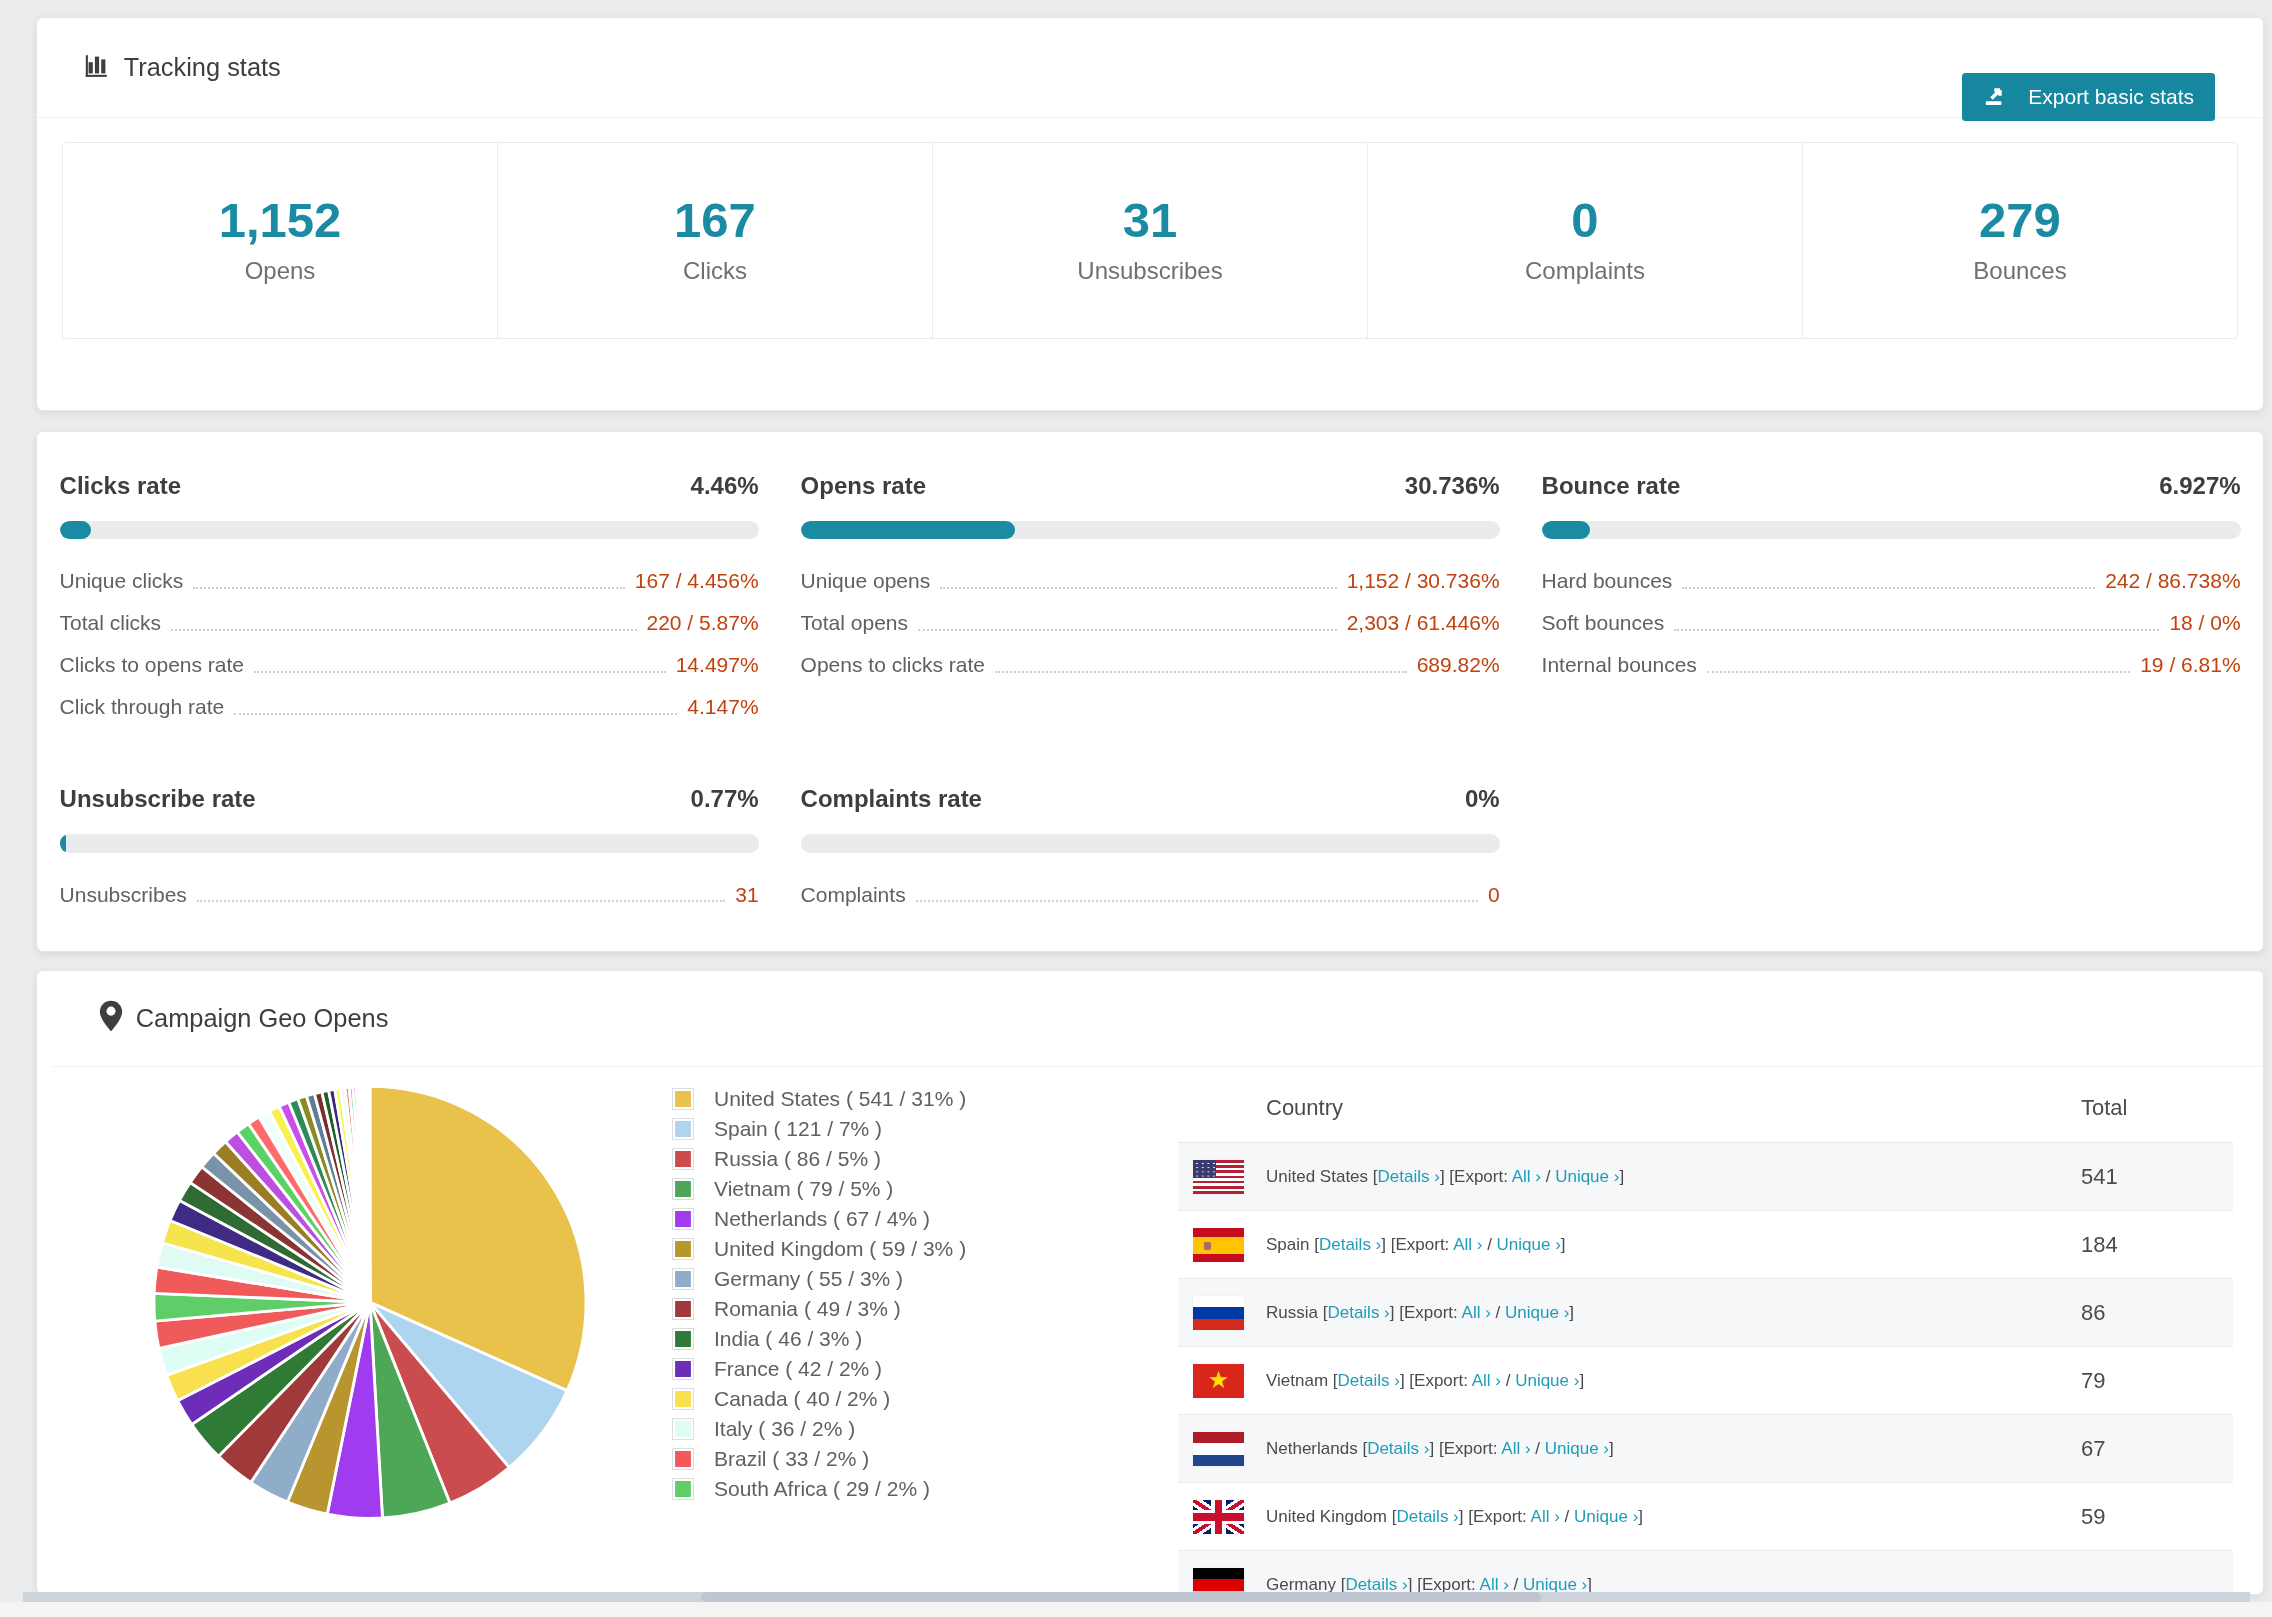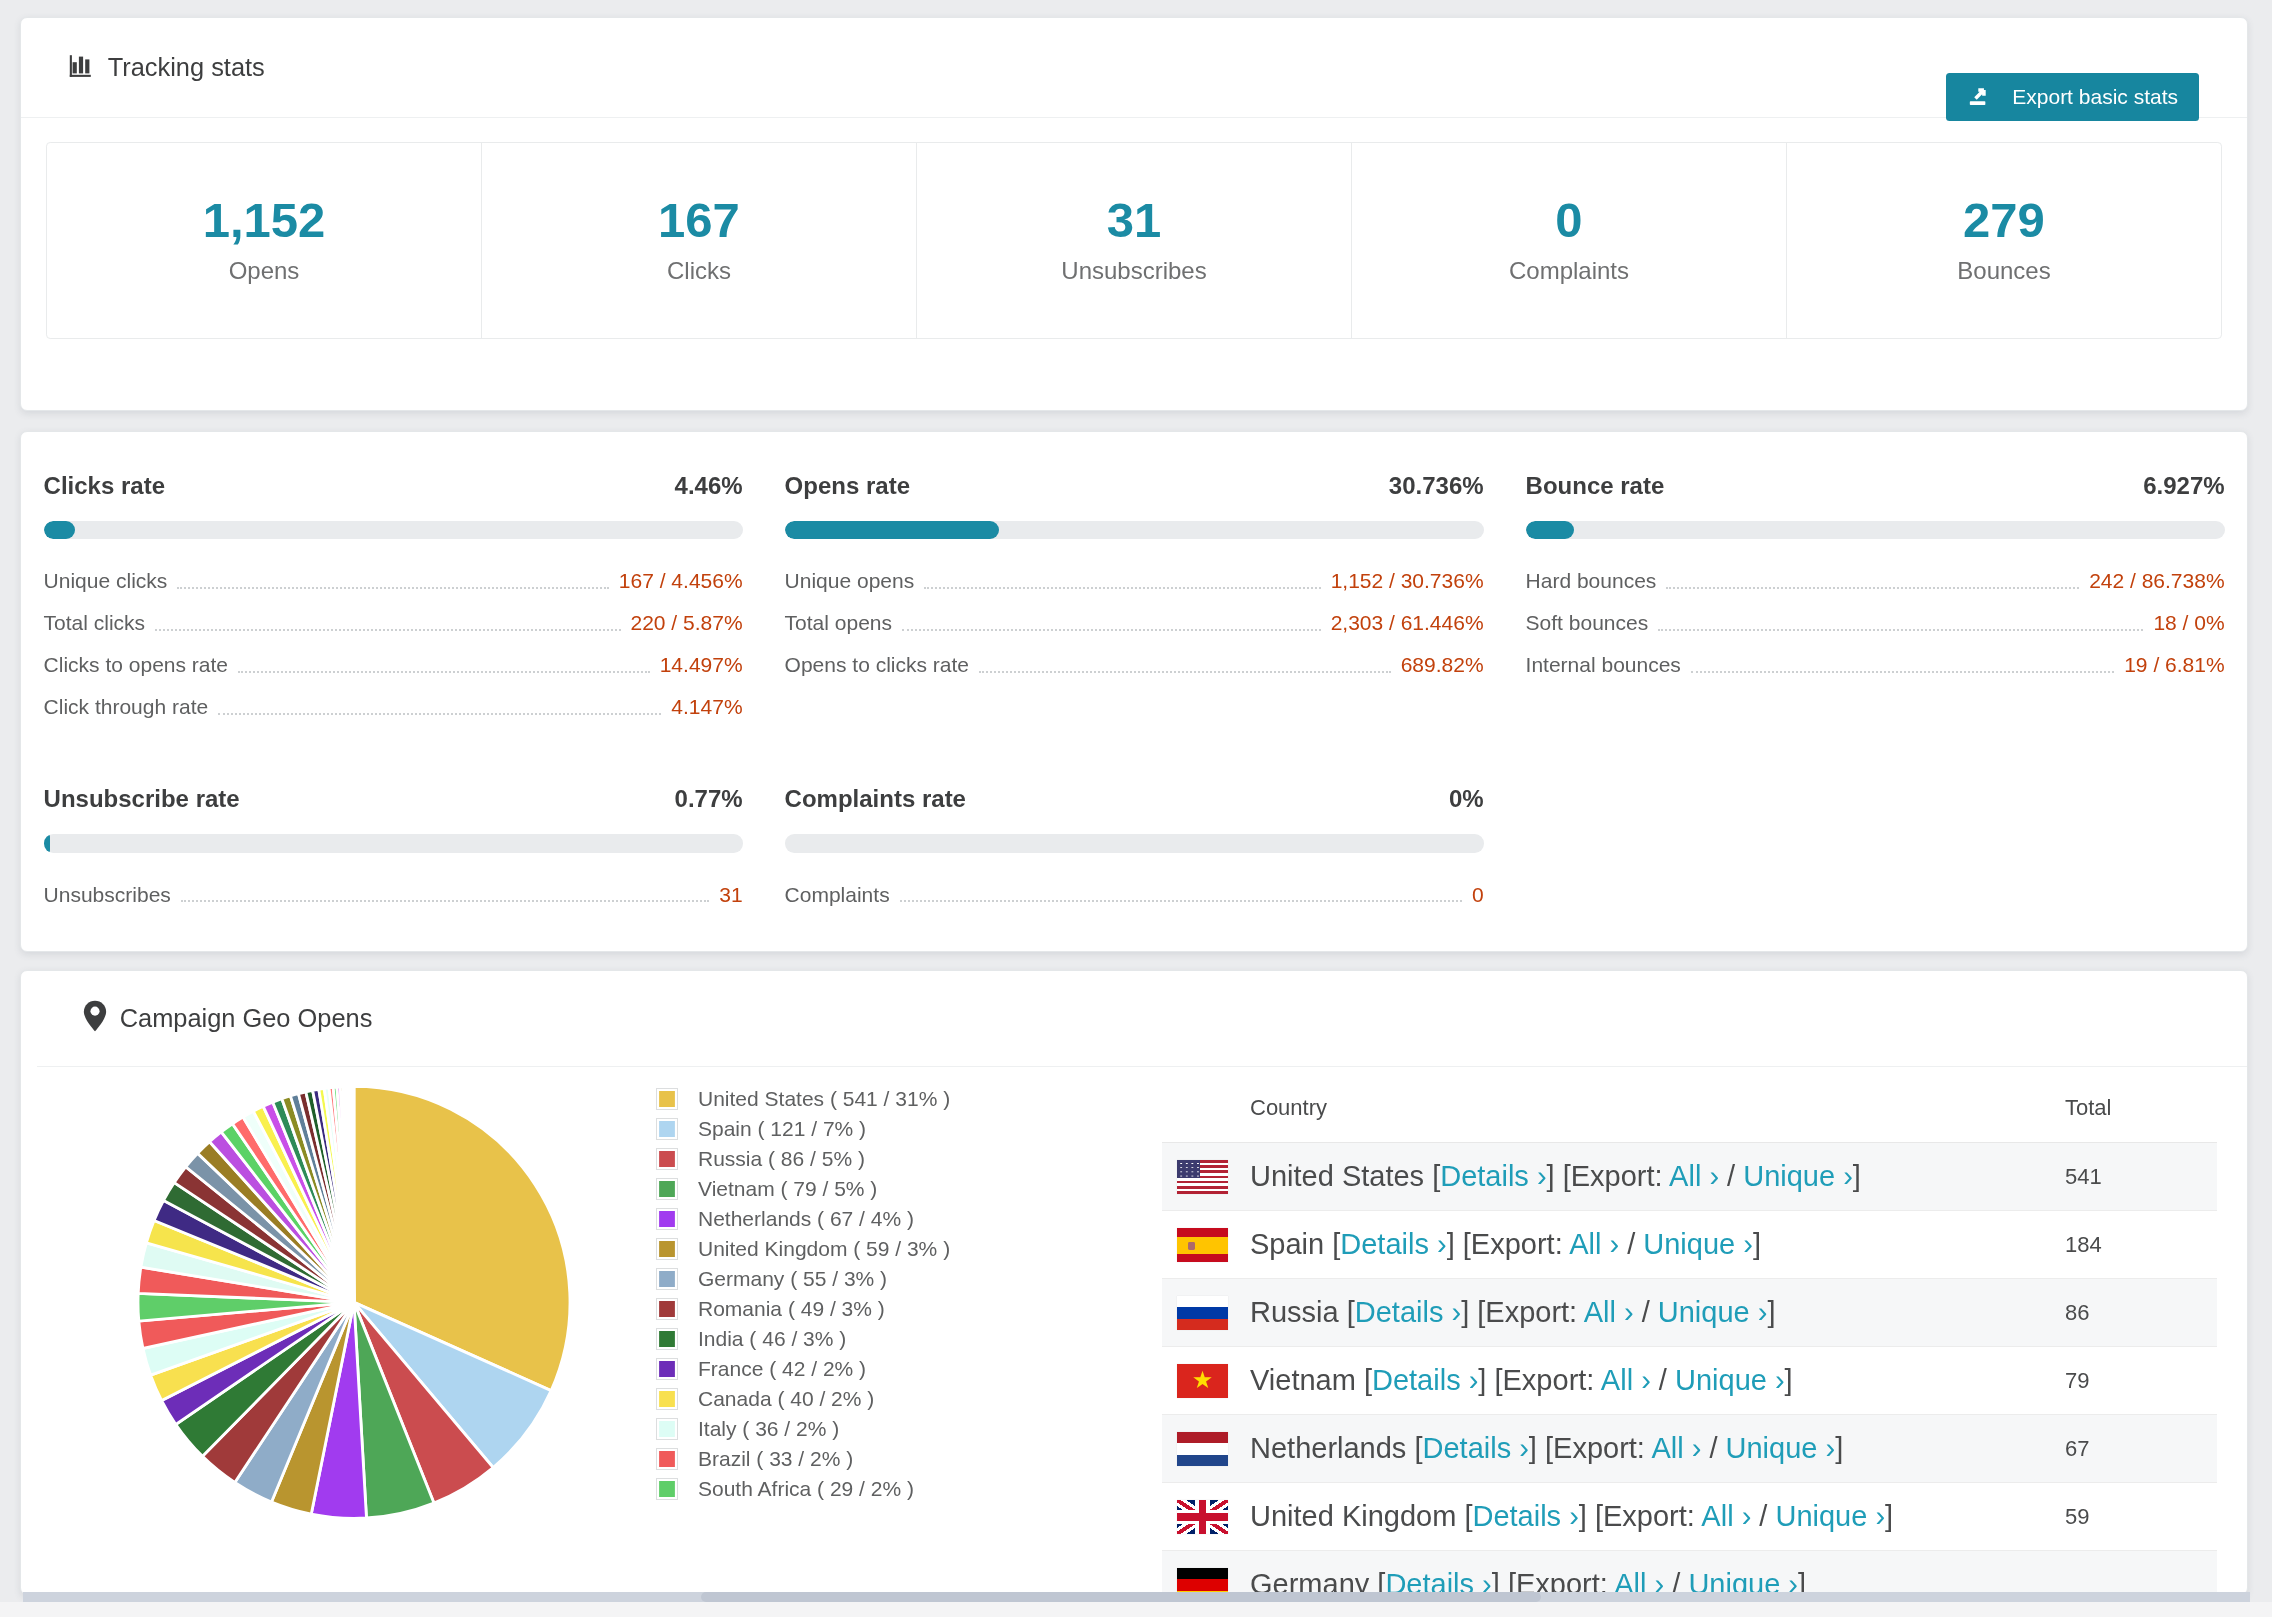--- a/index.html
+++ b/index.html
@@ -1,21 +1,21 @@
 <!DOCTYPE html>
 <html style="font-size:11.3px"><head>
 <meta charset="utf-8">
 <style>
   html,body{margin:0;padding:0;}
   body{
     width:2273px;height:1618px;position:relative;overflow:hidden;
     background:#ebecee;font-family:"Liberation Sans",sans-serif;color:#4a4b4c;
   }
   .card{
-    position:absolute;left:20px;width:2226px;background:#ffffff;
+    position:absolute;left:36px;width:2226px;background:#ffffff;
     border:0.7px solid #e4e7e9;border-radius:7px;
     box-shadow:0 2.1px 7px rgba(70,80,95,.12);
   }
   
   #card-tracking{top:17px;height:392px;}
   .card-head{
     position:relative;height:99px;display:flex;align-items:center;
     padding-left:46px;border-bottom:1.4px solid #eef0f1;
   }
   .card-title{font-size:25.4px;color:#3d3e3f;display:flex;align-items:center;gap:12.7px;}
@@ -61,21 +61,21 @@
   #legend .ltxt{font-size:21px;color:#5f6061;white-space:nowrap;}
   
   #geo-table{position:absolute;left:1141px;top:102px;width:1055px;}
   .thead{display:flex;align-items:center;height:69px;border-bottom:1.4px solid #e8e8e8;}
   .thead .sp{width:88px;}
   .thead .c-country{flex:1;font-size:22px;color:#4a4b4c;}
   .thead .c-total{width:152px;font-size:22px;color:#4a4b4c;}
   .trow{display:flex;align-items:center;height:67px;border-bottom:0.7px solid #ececec;}
   .trow.odd{background:#f6f7f8;}
   .cell-flag{width:88px;padding-left:15px;box-sizing:border-box;}
-  .cell-name{flex:1;font-size:29px;color:#4a4b4c;white-space:nowrap;}
+  .cell-name{flex:1;font-size:17px;color:#4a4b4c;white-space:nowrap;}
   .cell-total{width:152px;font-size:22px;color:#4a4b4c;}
   .cell-name a{color:#1f9db8;text-decoration:none;}
   .cell-name .br{color:#4a4b4c;}
   
   .flag{display:block;width:51px;height:34px;position:relative;overflow:hidden;box-shadow:0 0 0.7px rgba(0,0,0,.25);}
   .flag-us{background:repeating-linear-gradient(180deg,#b22234 0 2.6px,#fff 2.6px 5.2px);}
   .flag-us::after{
     content:"";position:absolute;left:0;top:0;width:22.6px;height:18.4px;background:#3c3b6e;
     background-image:radial-gradient(#fff 1px,transparent 1.1px);background-size:5.6px 4.2px;background-position:1.4px 1.4px;
   }

